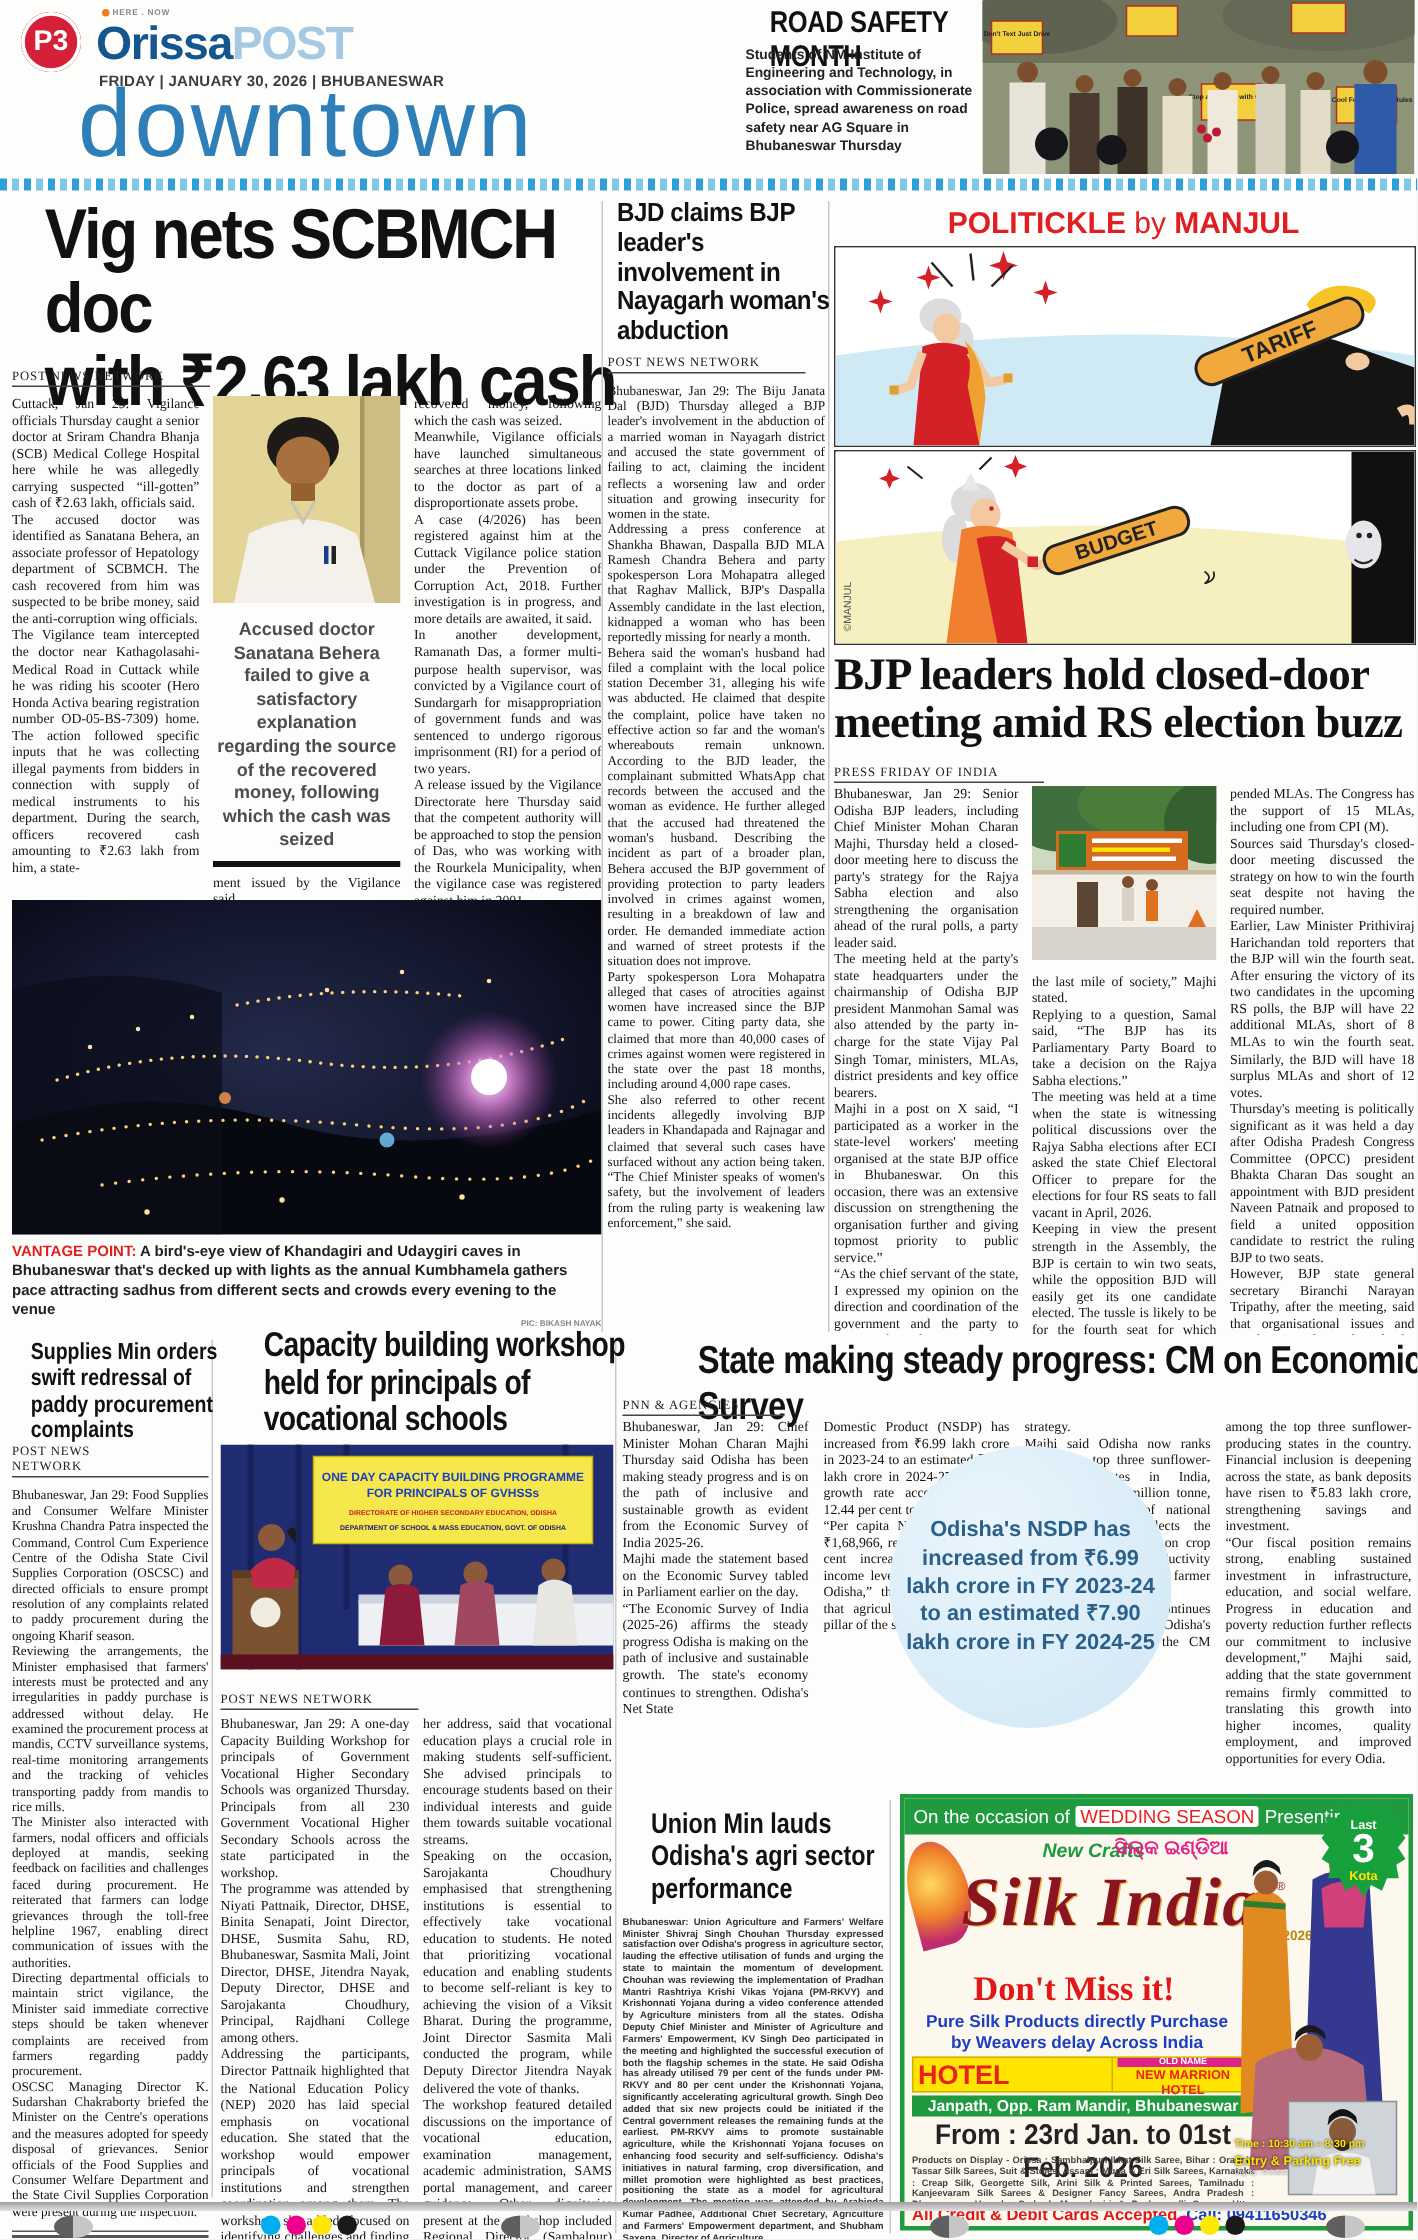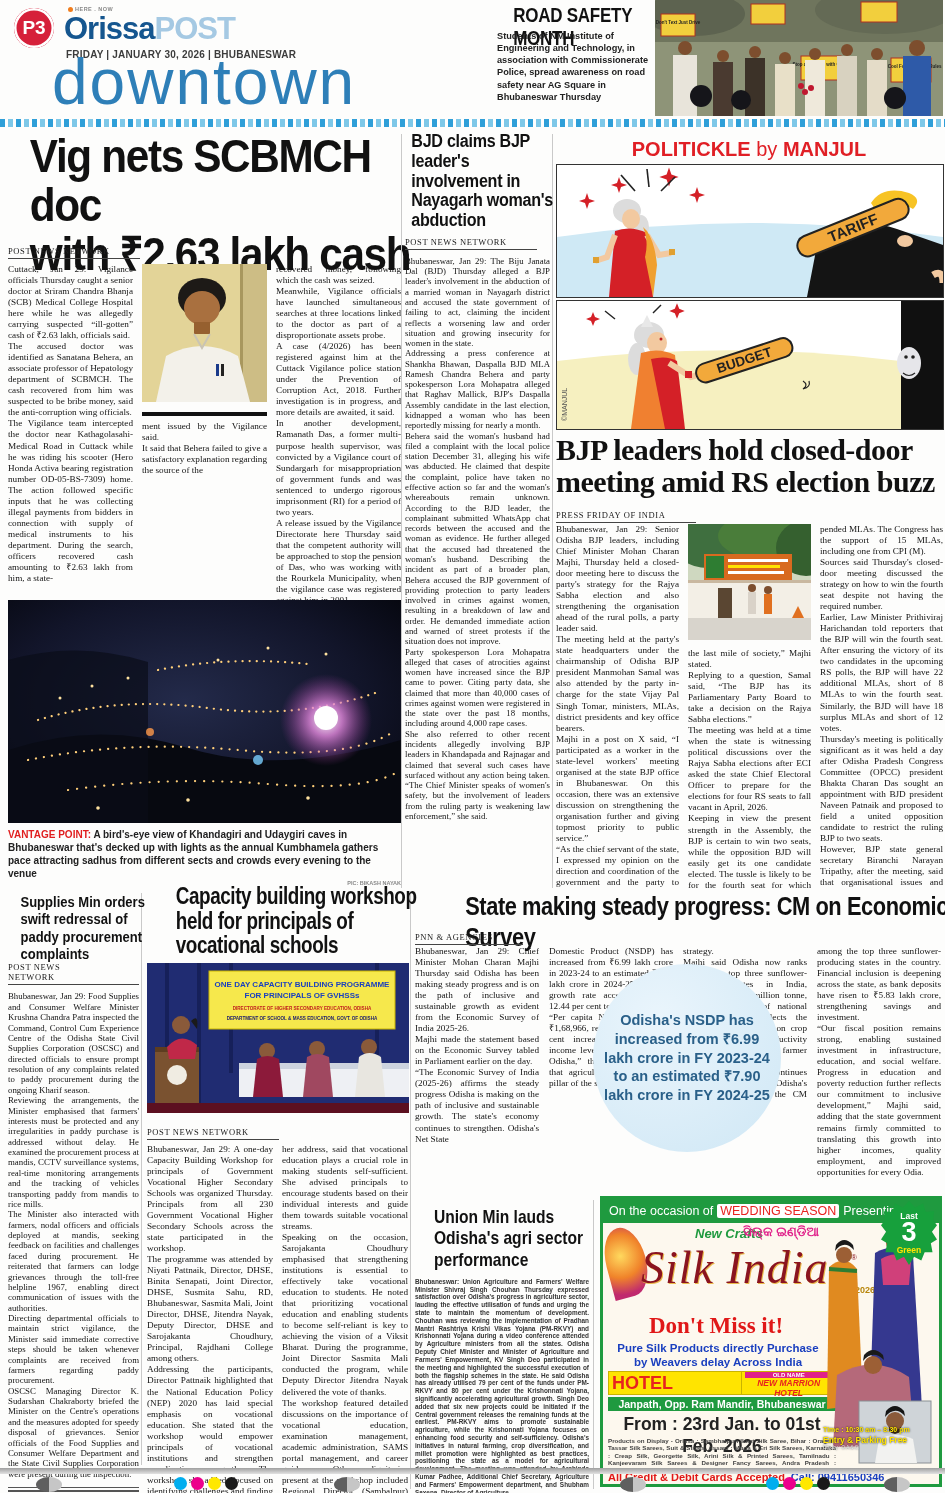--- a/index.html
+++ b/index.html
@@ -94,32 +94,32 @@
     clip-path:polygon(50% 0,61% 10%,75% 4%,80% 17%,95% 16%,93% 30%,100% 38%,91% 48%,100% 60%,89% 66%,92% 80%,78% 80%,72% 93%,59% 87%,50% 100%,41% 87%,28% 93%,22% 80%,8% 80%,11% 66%,0 60%,9% 48%,0 38%,7% 30%,5% 16%,20% 17%,25% 4%,39% 10%);
     display:flex;flex-direction:column;align-items:center;justify-content:center;color:#fff;line-height:.95;}
   #ad-badge .l1{font-size:8.5px;font-weight:bold;} #ad-badge .l2{font-size:27px;font-weight:bold;}
   #ad-badge .l3{font-size:8.5px;font-weight:bold;color:#ffe400;}
   #ad-brandzone{position:relative;height:90px;}
   #ad-paisley{position:absolute;left:3px;top:4px;width:40px;height:70px;border-radius:50% 50% 50% 0;
     background:radial-gradient(circle at 40% 40%, #ffd95e, #f0832a 45%, #c02a6e 80%);transform:rotate(-15deg);}
   #ad-newcrafts{position:absolute;left:92px;top:3px;font-size:13px;font-style:italic;font-weight:bold;color:#1f9a3f;}
   #ad-odia{position:absolute;right:120px;top:1px;font-size:13px;font-weight:bold;color:#e0218a;}
   #ad-silk{position:absolute;left:38px;top:18px;font-family:"Liberation Serif",serif;font-style:italic;
-           font-weight:normal;font-size:46px;color:#8a1420;letter-spacing:1px;text-shadow:1px 1px 0 #e8b84a;}
+           font-weight:bold;font-size:46px;color:#8a1420;letter-spacing:1px;text-shadow:1px 1px 0 #e8b84a;}
   #ad-reg{position:absolute;left:248px;top:30px;font-size:8px;color:#8a1420;}
   #ad-year{position:absolute;left:252px;top:62px;font-size:9px;font-weight:bold;color:#b8860b;}
   #ad-dontmiss{position:absolute;left:4px;top:114px;width:218px;text-align:center;font-size:23px;
                font-weight:bold;color:#e01818;font-family:"Liberation Serif",serif;}
   #ad-tag{position:absolute;left:4px;top:143px;width:222px;text-align:center;font-size:11.5px;
           font-weight:bold;color:#1a3fbf;line-height:1.2;}
   #ad-hotelrow{position:absolute;left:5px;top:172px;width:228px;height:24px;display:flex;}
   #ad-hotel{background:#ffe400;color:#e8231f;font-weight:bold;font-size:18px;padding:1px 5px 0 3px;border:1px solid #c9b400;}
   #ad-oldwrap{background:#ffe400;border:1px solid #c9b400;border-left:none;padding:0 3px;text-align:center;}
   #ad-old{display:block;font-size:6px;font-weight:bold;background:#e0218a;color:#fff;padding:0 2px;}
-  #ad-new{display:block;font-size:8.5px;font-weight:bold;color:#e8231f;font-style:italic;}
+  #ad-new{display:block;font-size:8.5px;font-weight:bold;color:#e8231f;}
   #ad-addr{position:absolute;left:5px;top:198px;width:228px;background:#1f9a3f;color:#fff;font-weight:bold;
            font-size:10.5px;text-align:center;padding:1px 0;}
   #ad-dates{position:absolute;left:2px;top:214px;width:234px;text-align:center;font-size:19px;font-weight:bold;
             color:#222;transform:scaleX(.92);}
   #ad-products{position:absolute;left:5px;top:238px;width:228px;height:34px;overflow:hidden;font-size:6.2px;
                font-weight:bold;color:#444;line-height:1.17;text-align:justify;}
   #ad-bottom{position:absolute;left:5px;top:272px;width:320px;display:flex;gap:6px;align-items:baseline;}
   #ad-cards{color:#e01818;font-weight:bold;font-size:11px;}
   #ad-call{color:#1a3fbf;font-weight:bold;font-size:11px;}
   #ad-models{position:absolute;right:2px;top:26px;width:114px;height:240px;z-index:4;}
@@ -203,20 +203,21 @@
         <rect x="98" width="27" height="138" fill="#cdbd85"></rect>
           <rect x="98" width="3" height="138" fill="#a8975e"></rect>
         <ellipse cx="60" cy="34" rx="24" ry="20" fill="#1d1a17"></ellipse>
         <ellipse cx="60" cy="44" rx="18" ry="17" fill="#a9703f"></ellipse>
         <rect x="52" y="58" width="16" height="12" fill="#96602f"></rect>
         <path d="M14,138 L24,92 Q60,72 96,92 L108,138 Z" fill="#f3f1ea"></path>
         <path d="M52,70 L60,84 L68,70" fill="none" stroke="#c9c4b4" stroke-width="2"></path>
         <rect x="74" y="100" width="3" height="12" fill="#1a3a8a"></rect>
           <rect x="79" y="100" width="3" height="12" fill="#222"></rect>
       </svg>
+      <div id="vig-quote">Accused doctor Sanatana Behera failed to give a satisfactory explanation regarding the source of the recovered money, following which the cash was seized</div>
       <div id="vig-qrule"></div>
       <div class="body pre just">ment issued by the Vigilance said.
 It said that Behera failed to give a satisfactory explanation regarding the source of the</div>
     </div>
     <div class="vcol body pre just">recovered money, following which the cash was seized.
 Meanwhile, Vigilance officials have launched simultaneous searches at three locations linked to the doctor as part of a disproportionate assets probe.
 A case (4/2026) has been registered against him at the Cuttack Vigilance police station under the Prevention of Corruption Act, 2018. Further investigation is in progress, and more details are awaited, it said.
 In another development, Ramanath Das, a former multi-purpose health supervisor, was convicted by a Vigilance court of Sundargarh for misappropriation of government funds and was sentenced to undergo rigorous imprisonment (RI) for a period of two years.
 A release issued by the Vigilance Directorate here Thursday said that the competent authority will be approached to stop the pension of Das, who was working with the Rourkela Municipality, when the vigilance case was registered against him in 2001.</div>
   </div>
@@ -474,21 +475,21 @@
 
   <div class="abs" id="ad">
     <div id="ad-strip1">
       <span>On the occasion of</span>
       <span class="wsmain">WEDDING SEASON</span>
       <span>Presenting</span>
     </div>
     <div id="ad-badge">
       <span class="l1">Last</span>
       <span class="l2">3</span>
-      <span class="l3">Green</span>
+      <span class="l3">Kota</span>
     </div>
     <div id="ad-brandzone">
       <div id="ad-paisley"></div>
       <span id="ad-newcrafts">New Crafts</span>
       <span id="ad-odia">ସିଲ୍କ ଇଣ୍ଡିଆ</span>
       <span id="ad-silk">Silk India</span>
       <span id="ad-reg">®</span>
       <span id="ad-year">2026</span>
     </div>
     <div id="ad-dontmiss">Don't Miss it!</div>

